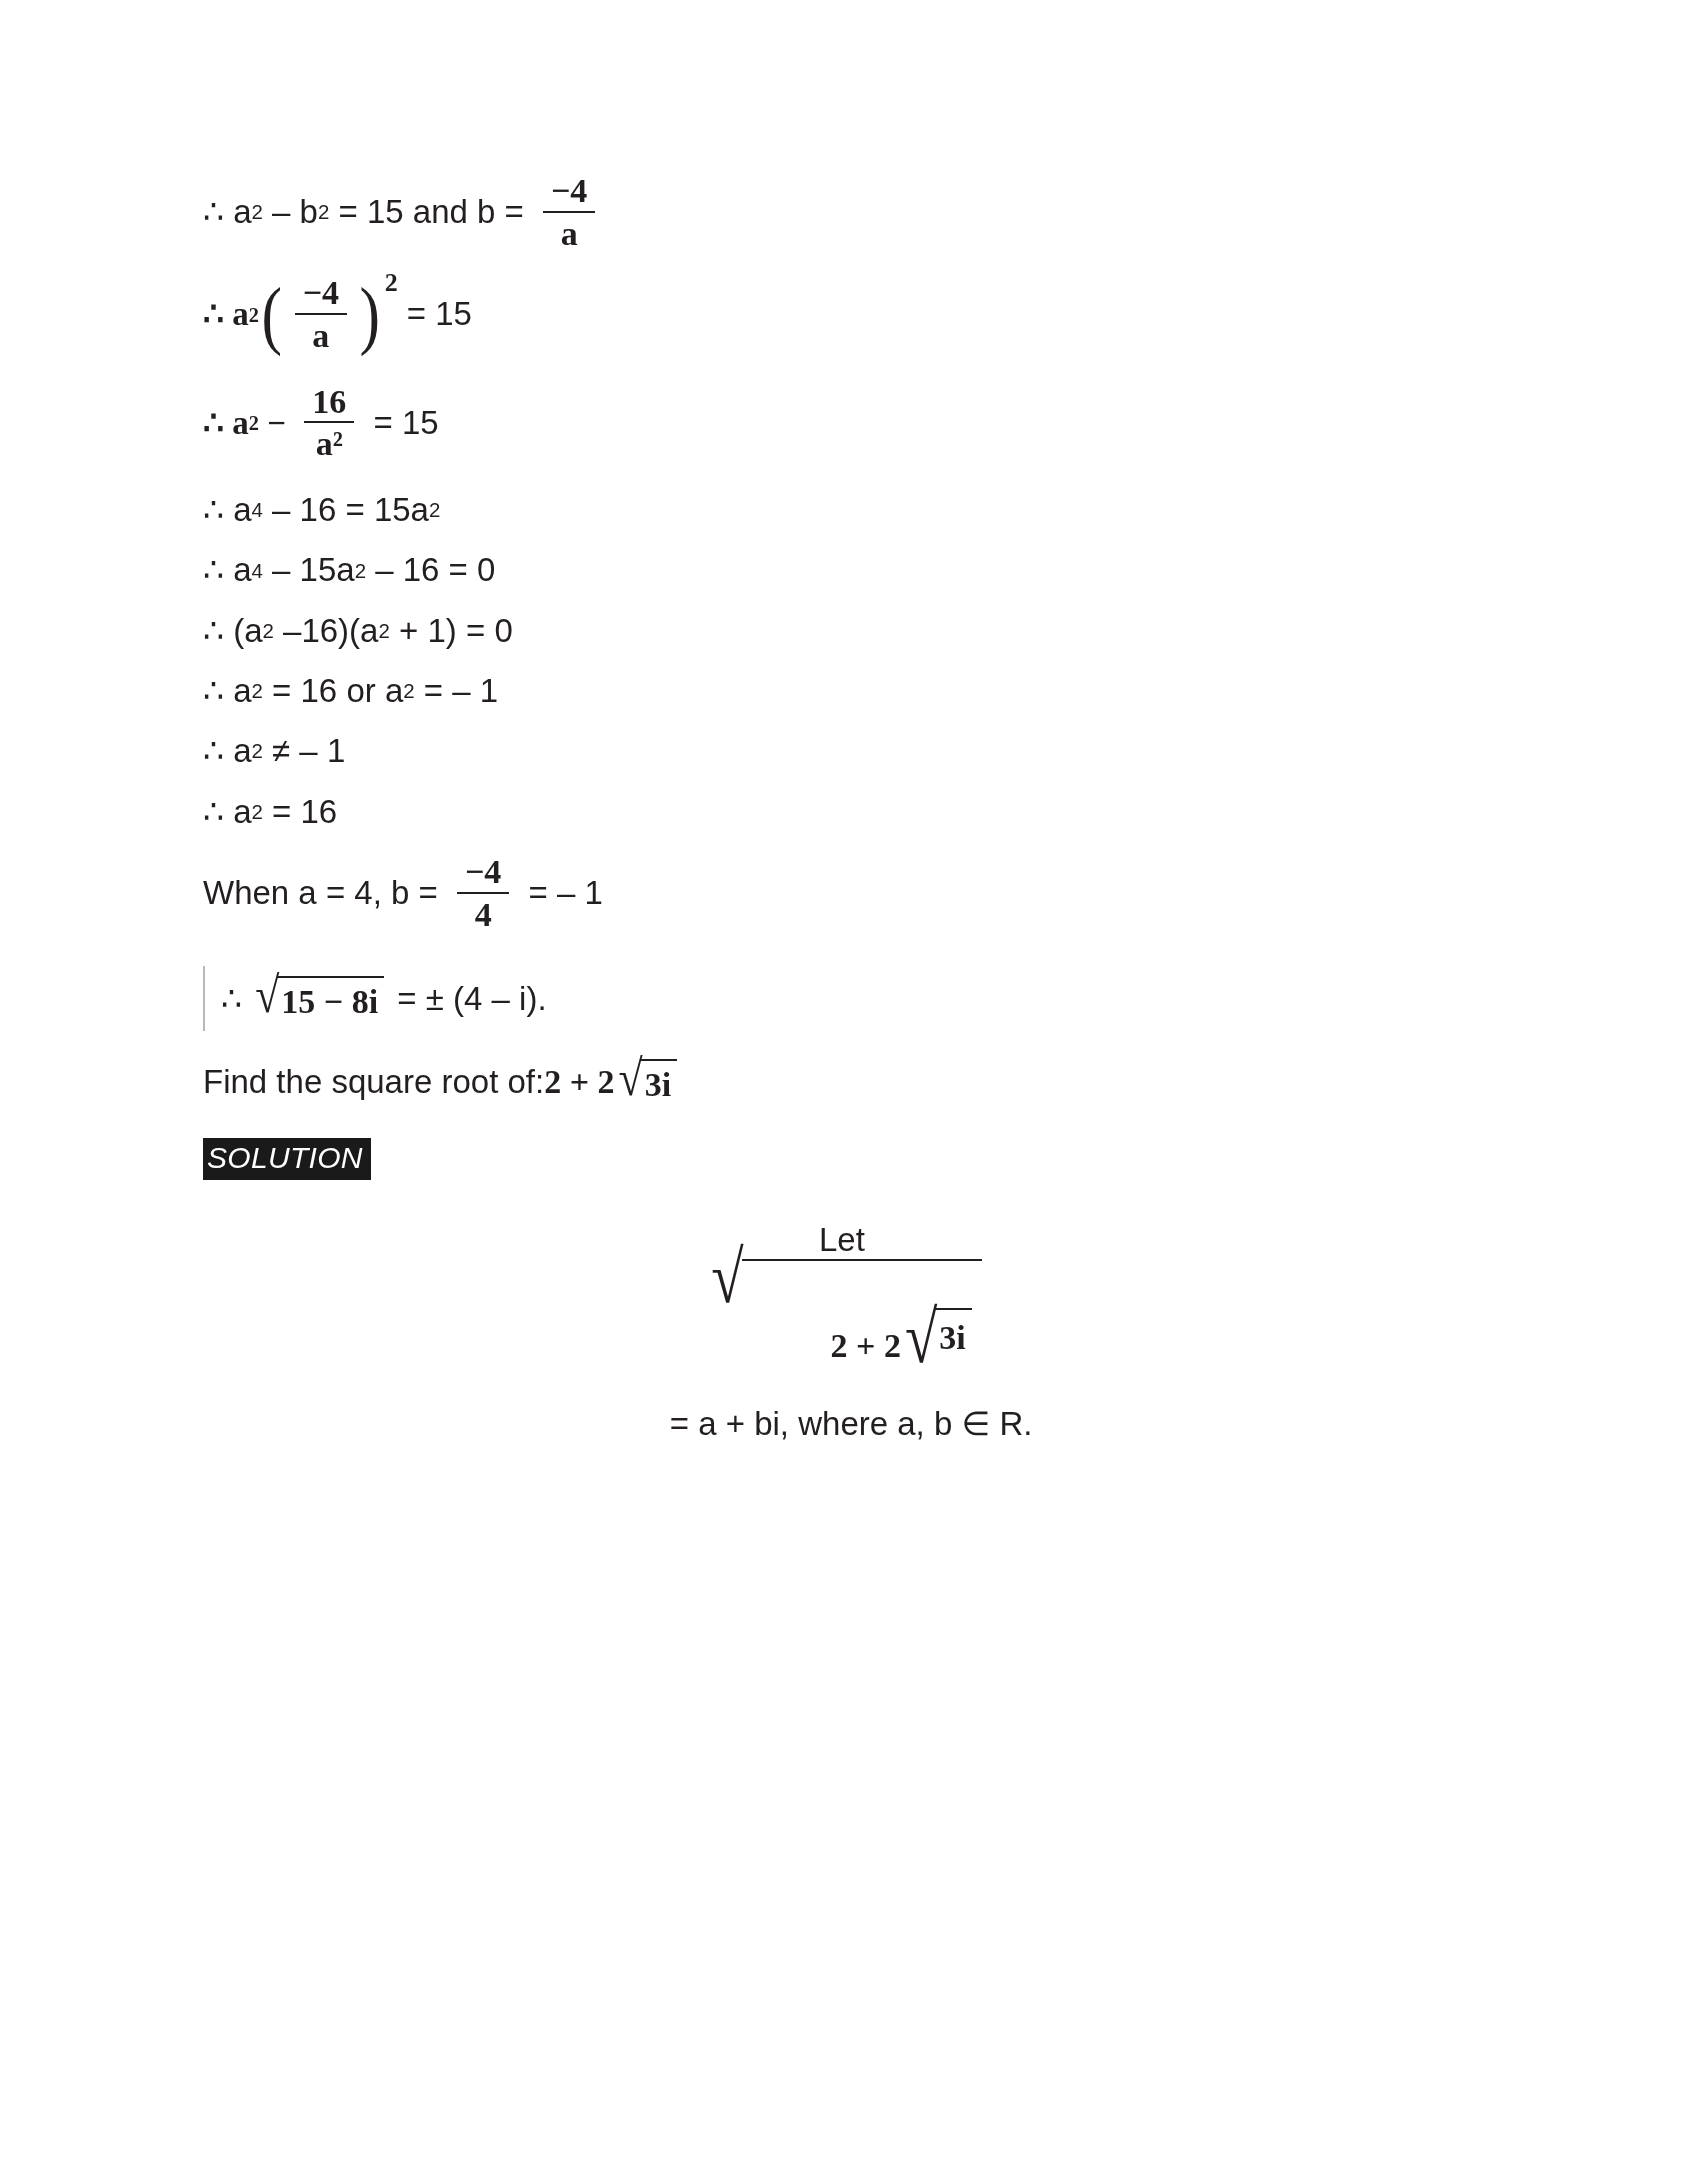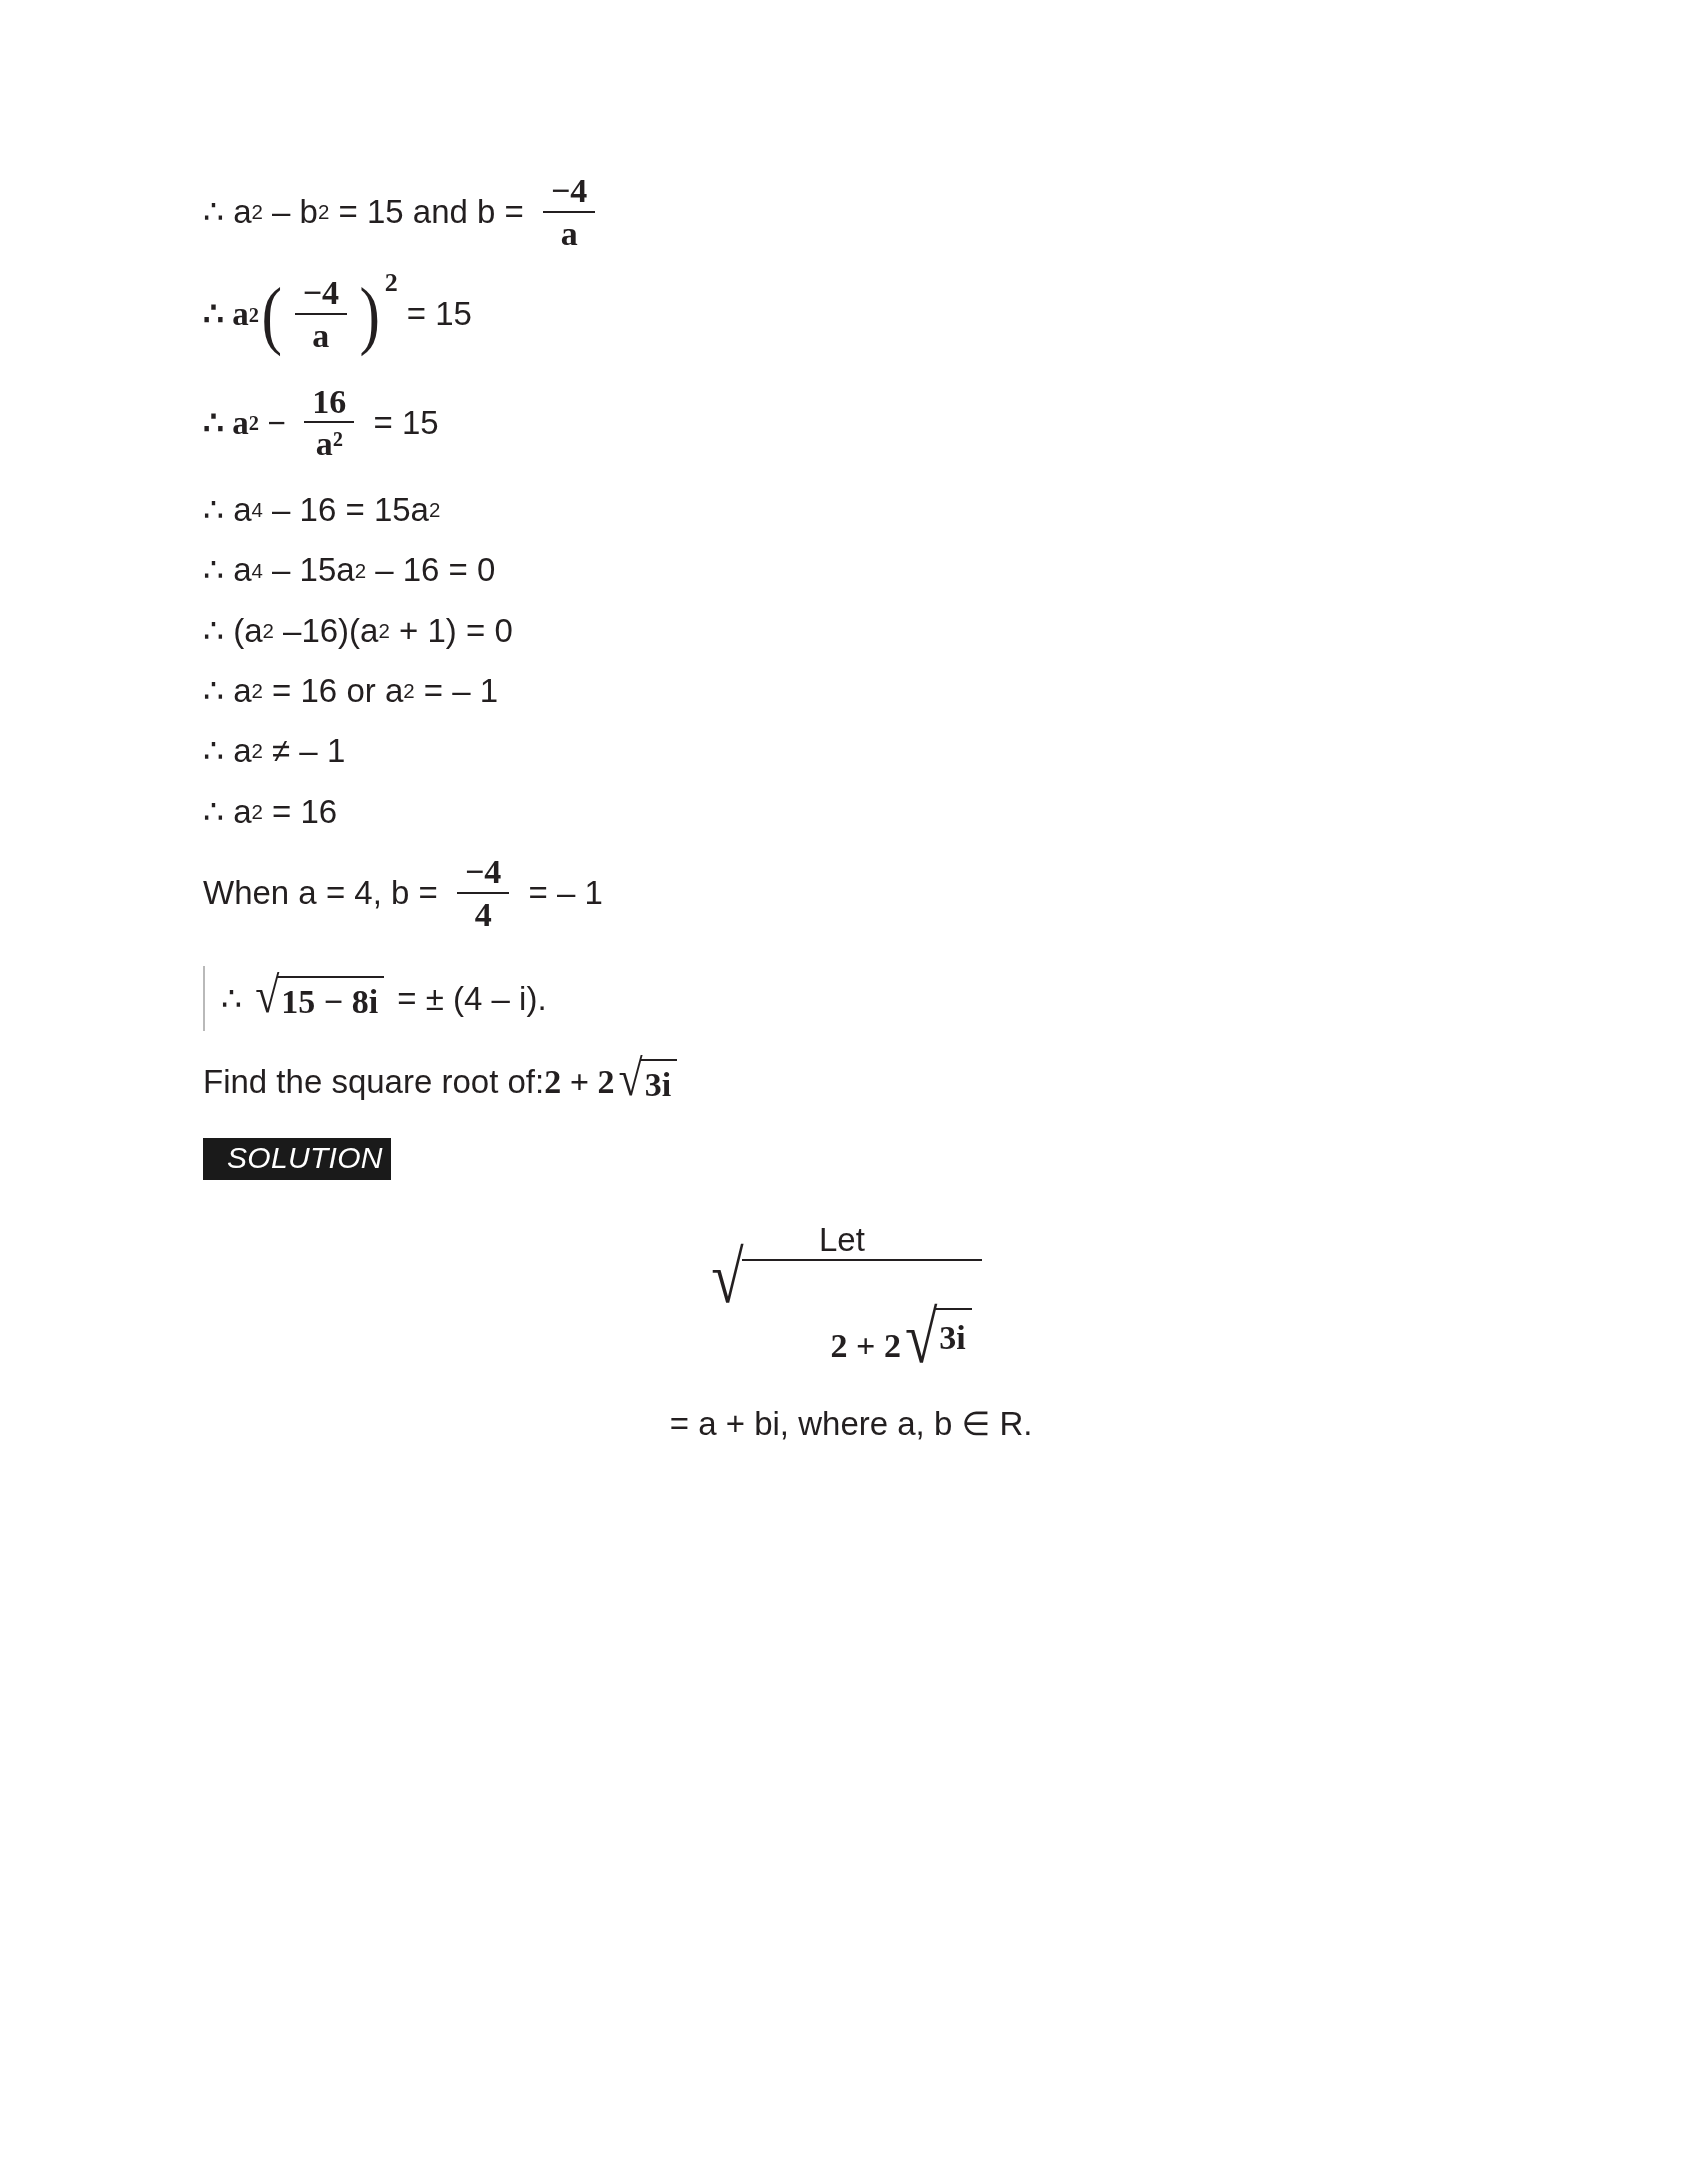--- a/index.html
+++ b/index.html
@@ -152,21 +152,21 @@
     display: flex;
     align-items: center;
     margin-bottom: 34px;
   }
   .solution-tag {
     display: inline-block;
     background: #1a1a1a;
     color: #ffffff;
     font-style: italic;
     font-size: 30px;
-    padding: 3px 8px 5px 24px;
+    padding: 3px 8px 5px 4px;
     letter-spacing: 0.3px;
     margin-bottom: 42px;
   }
 </style>
 </head>
 <body>
 
 <div class="page">
   <div class="content">
 

